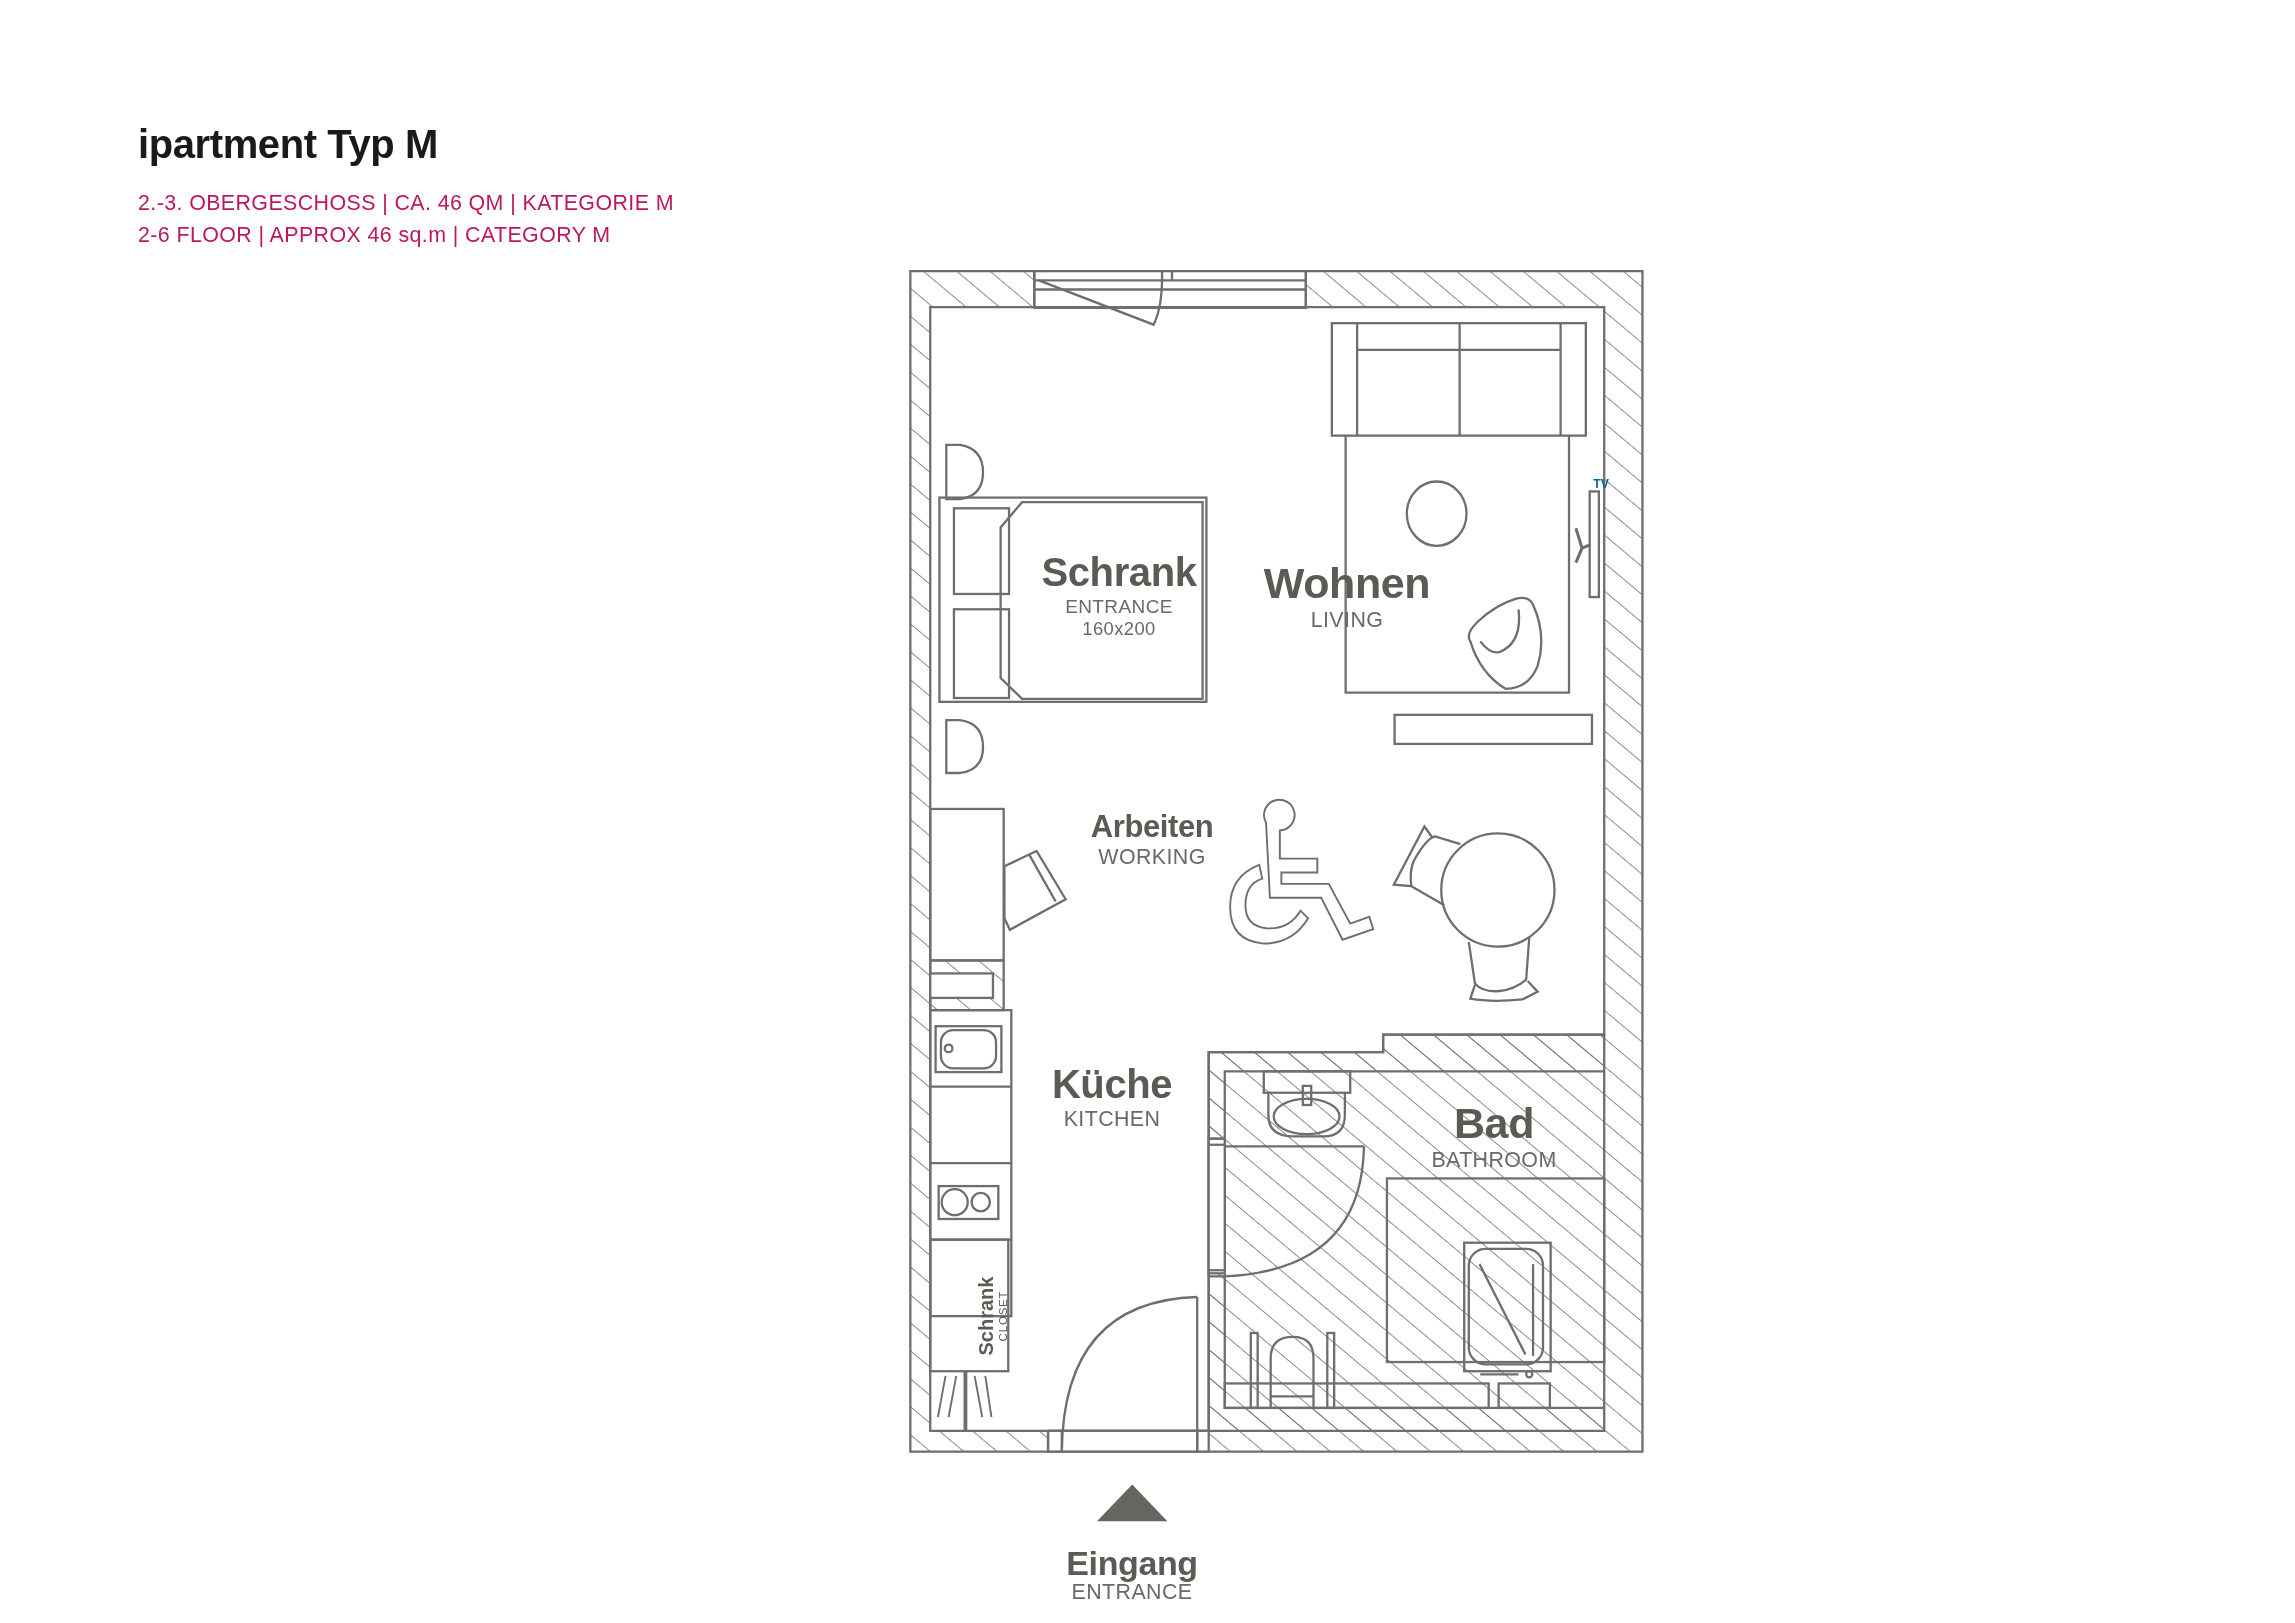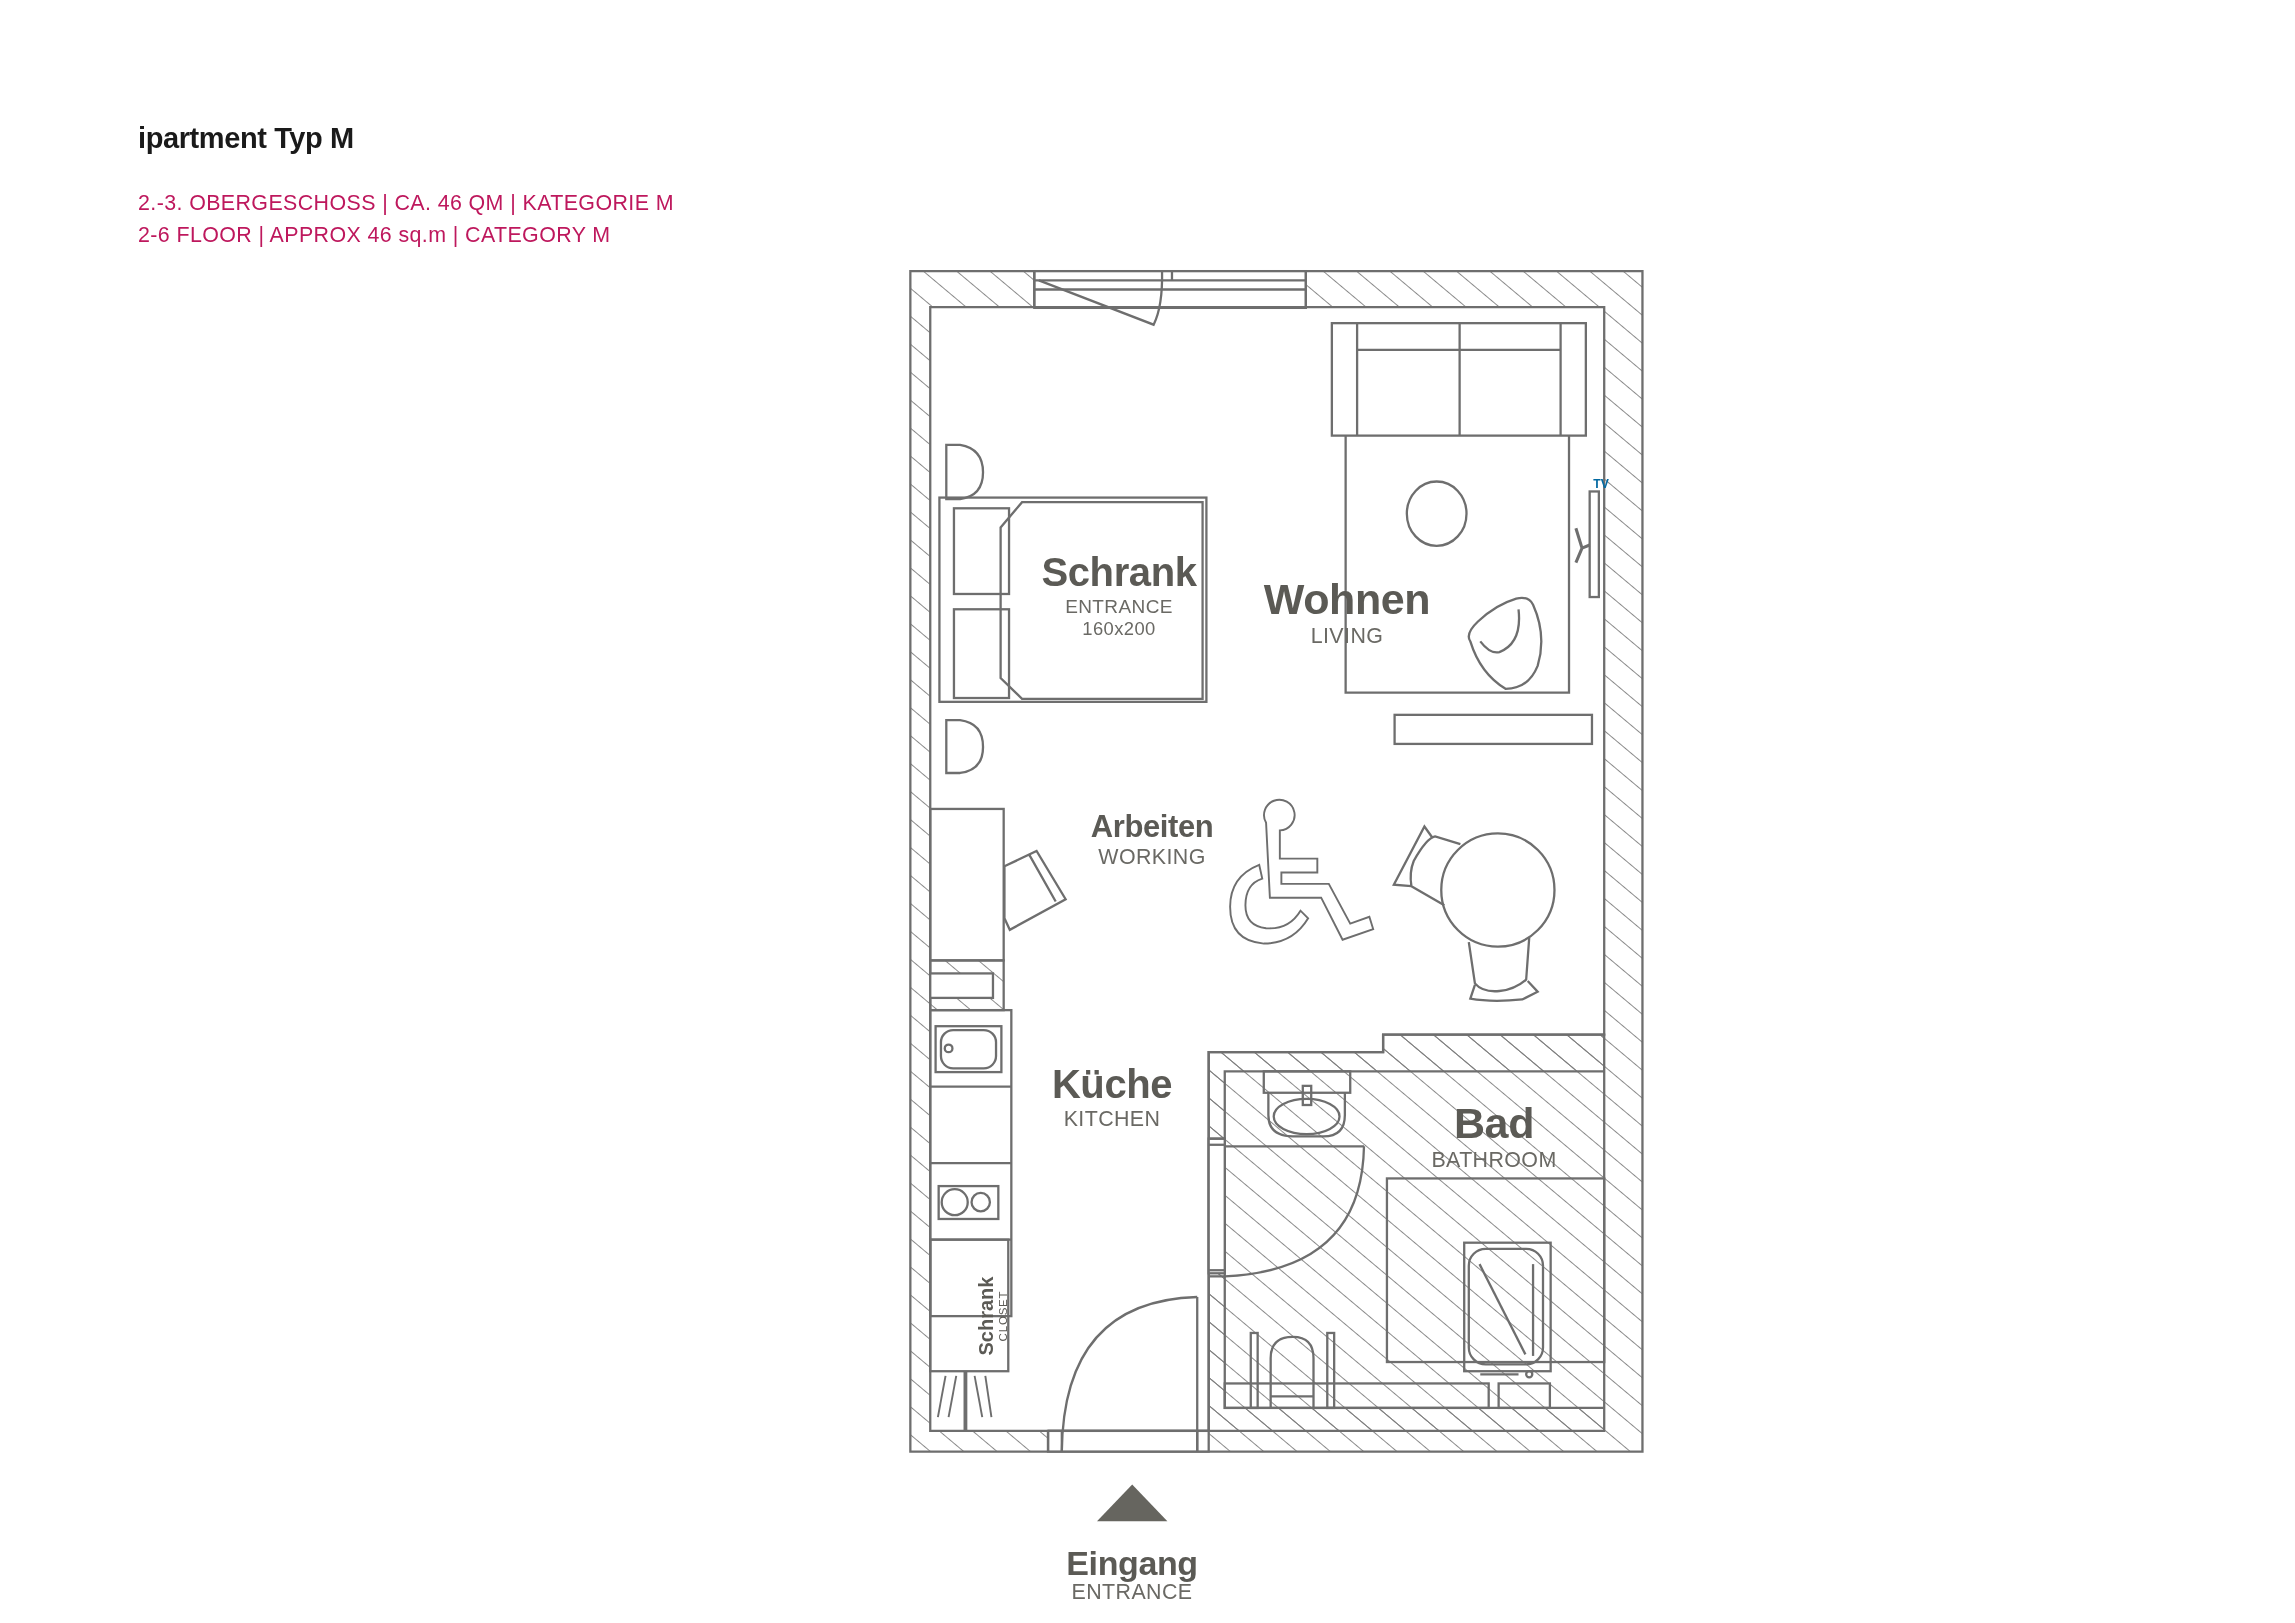--- a/index.html
+++ b/index.html
@@ -1,18 +1,18 @@
 <!DOCTYPE html>
 <html style="font-size:12.2px"><head>
 <meta charset="utf-8">
 <style>
   html, body { margin: 0; padding: 0; background: #ffffff; }
   body { width: 2295px; height: 1624px; position: relative; overflow: hidden;
          font-family: "Liberation Sans", "DejaVu Sans", sans-serif; }
-  .title { position: absolute; left: 138px; top: 122px; font-size: 29px; font-weight: bold; color: #1a1a1a; letter-spacing: -0.4px; }
+  .title { position: absolute; left: 138px; top: 122px; font-size: 40px; font-weight: bold; color: #1a1a1a; letter-spacing: -0.4px; }
   .sub { position: absolute; left: 138px; font-size: 21.4px; color: #be185d; letter-spacing: 0.4px; }
   .sub1 { top: 191px; } .sub2 { top: 223px; }
   svg.plan { position: absolute; left: 0; top: 0; }
   .lbl { position: absolute; text-align: center; color: #5b5a55; transform: translateX(-50%); white-space: nowrap; line-height: 1; }
   .big { font-weight: bold; font-size: 40px; letter-spacing: -0.4px; }
   .small { font-size: 21.4px; letter-spacing: 0.4px; color: #6a6964; margin-top: 4.6px; }
   .tv { position: absolute; left: 1601px; top: 477px; font-size: 12.2px; font-weight: bold; color: #0369a1; transform: translateX(-50%); }
   .closet { position: absolute; left: 992px; top: 1316px; transform: translate(-50%,-50%) rotate(-90deg); text-align: center; color: #5b5a55; white-space: nowrap; line-height: 1; }
   .closet .c1 { font-weight: bold; font-size: 20px; display: block; }
   .closet .c2 { font-size: 11.5px; display: block; letter-spacing: 0.8px; margin-top: 1.5px; }
@@ -158,21 +158,21 @@
 
   <polygon points="1434,1988 1526,1988 1480,1940" fill="#66655f"></polygon>
 </svg>
 
 <div class="lbl" style="left:1119px; top:552px;">
   <div class="big">Schrank</div>
   <div class="small" style="font-size:19px;">ENTRANCE</div>
   <div class="small" style="font-size:18.4px;">160x200</div>
 </div>
 <div class="lbl" style="left:1347px; top:562px;">
-  <div class="big" style="font-size:43px;margin-top:16px;">Wohnen</div>
+  <div class="big" style="font-size:43px;">Wohnen</div>
   <div class="small">LIVING</div>
 </div>
 <div class="lbl" style="left:1152px; top:811px;">
   <div class="big" style="font-size:31px;">Arbeiten</div>
   <div class="small">WORKING</div>
 </div>
 <div class="lbl" style="left:1112px; top:1064px;">
   <div class="big">Küche</div>
   <div class="small">KITCHEN</div>
 </div>

